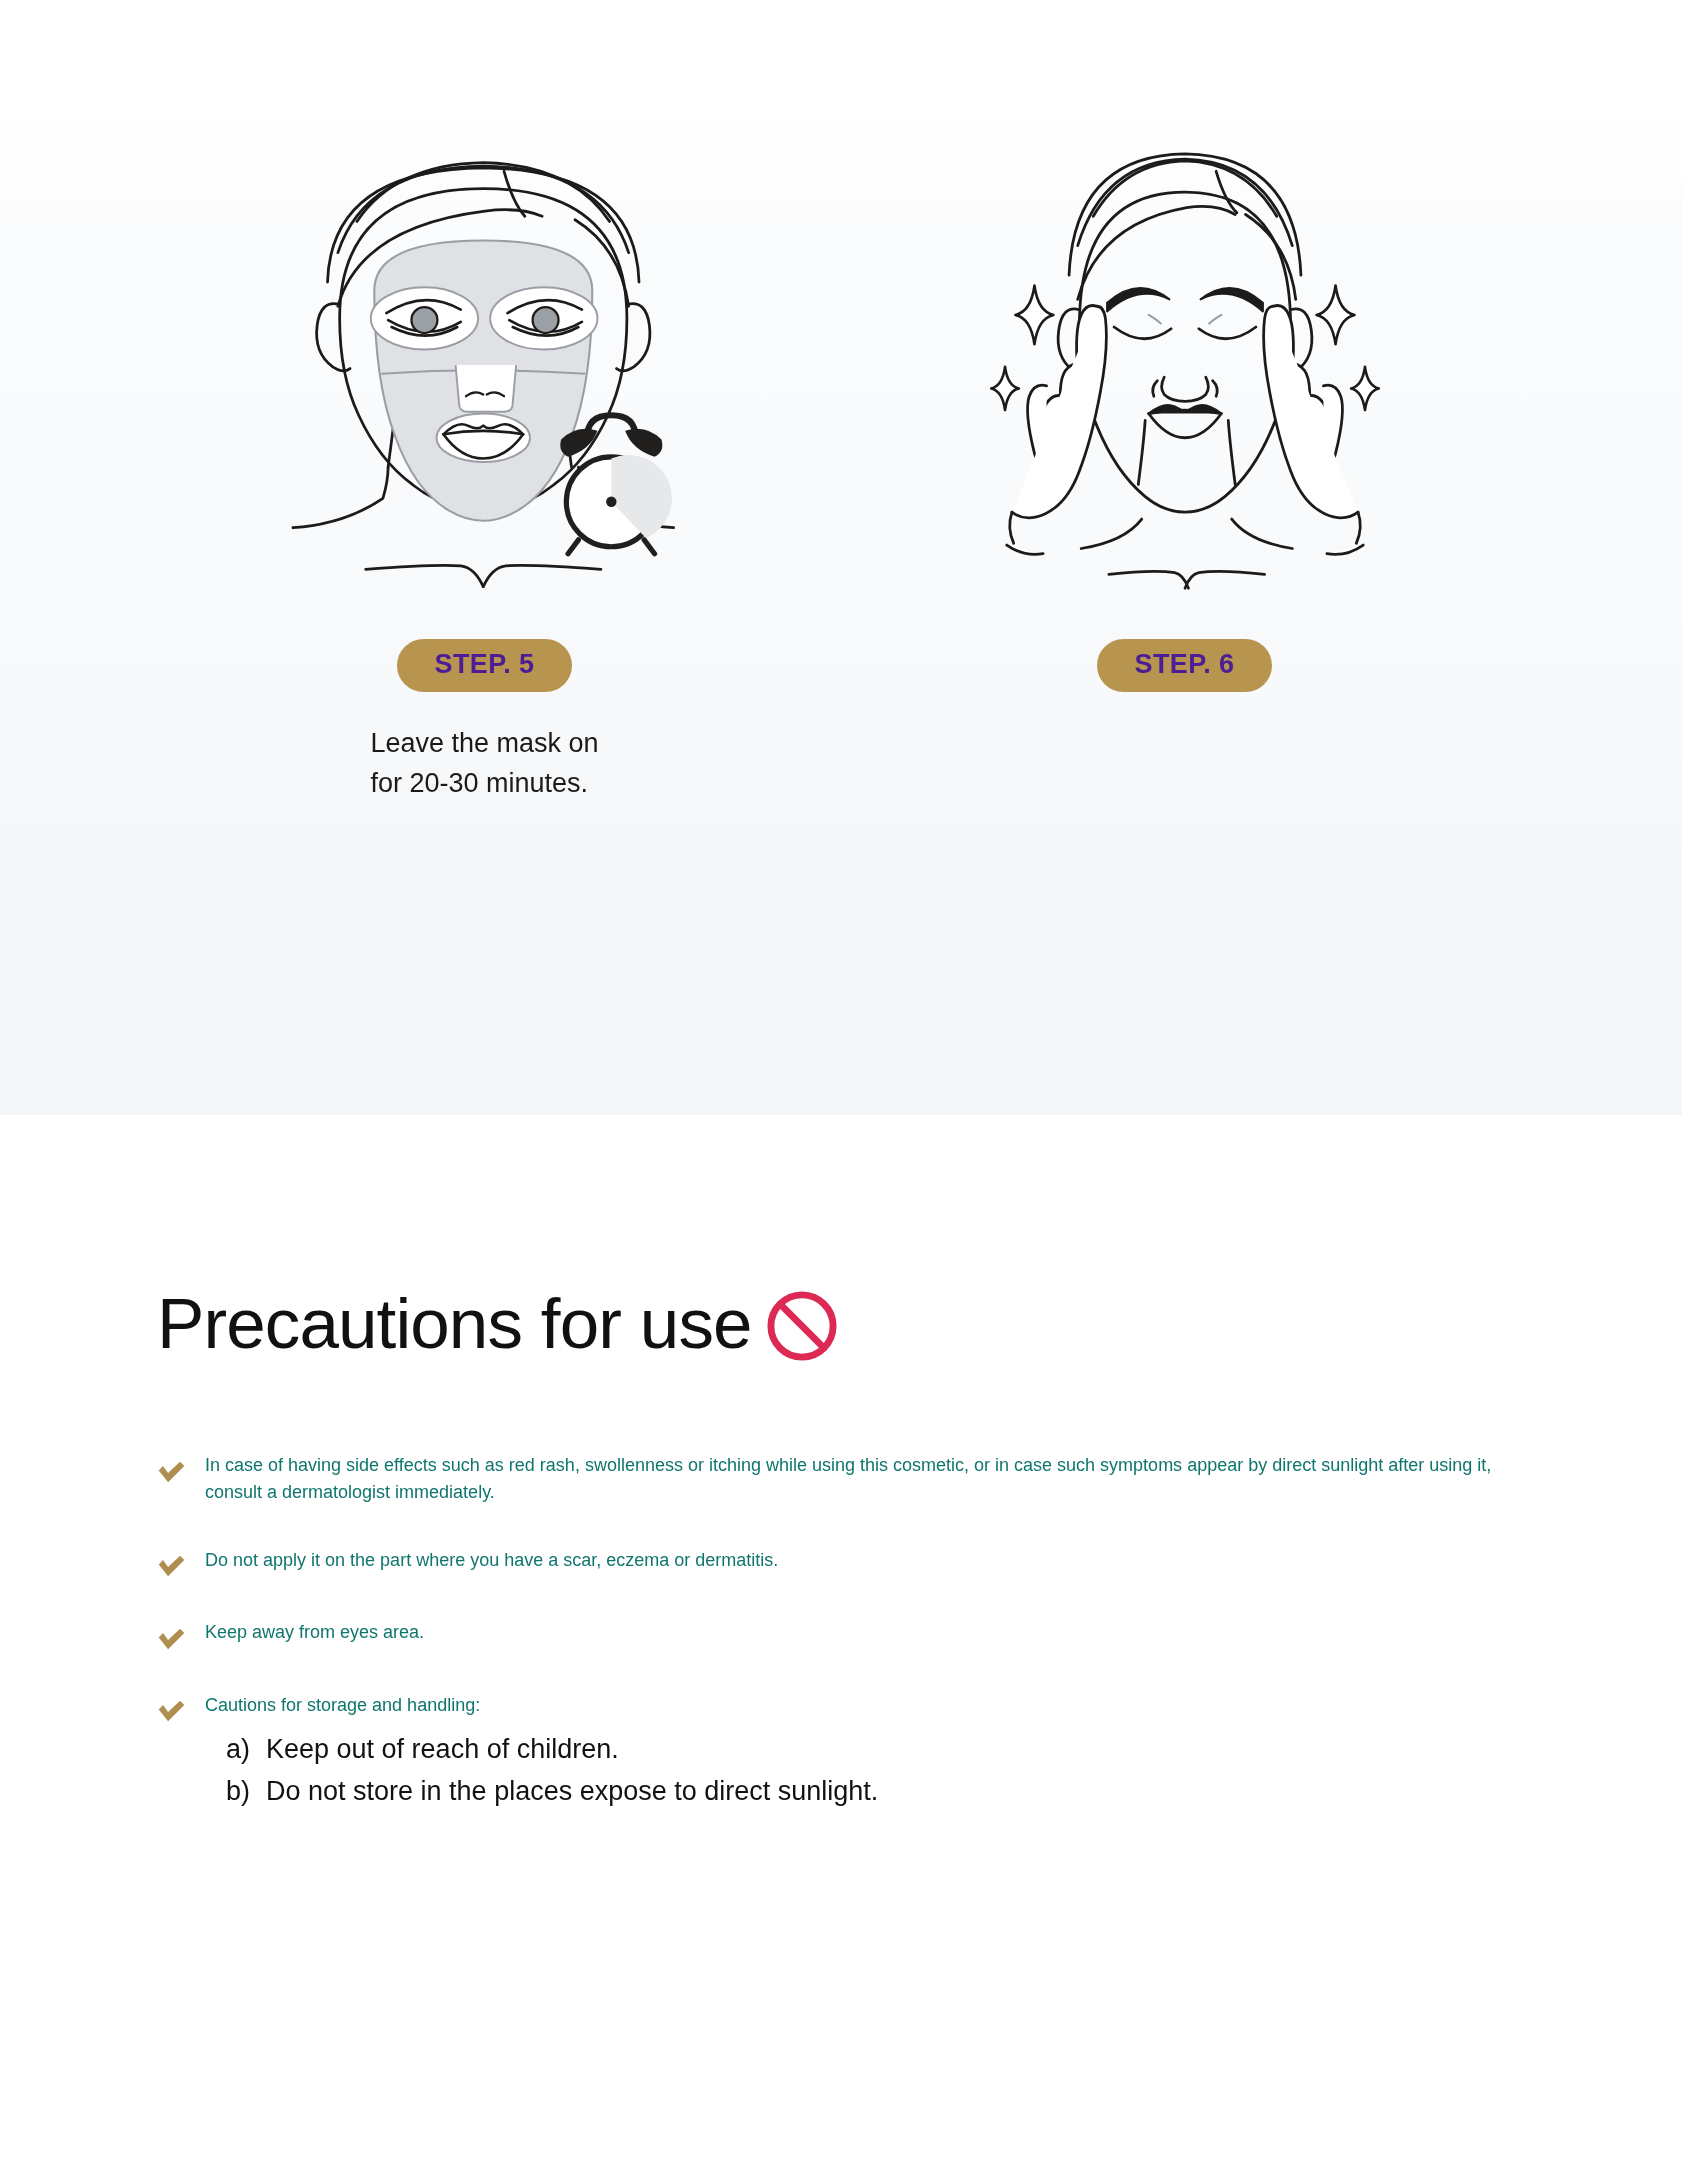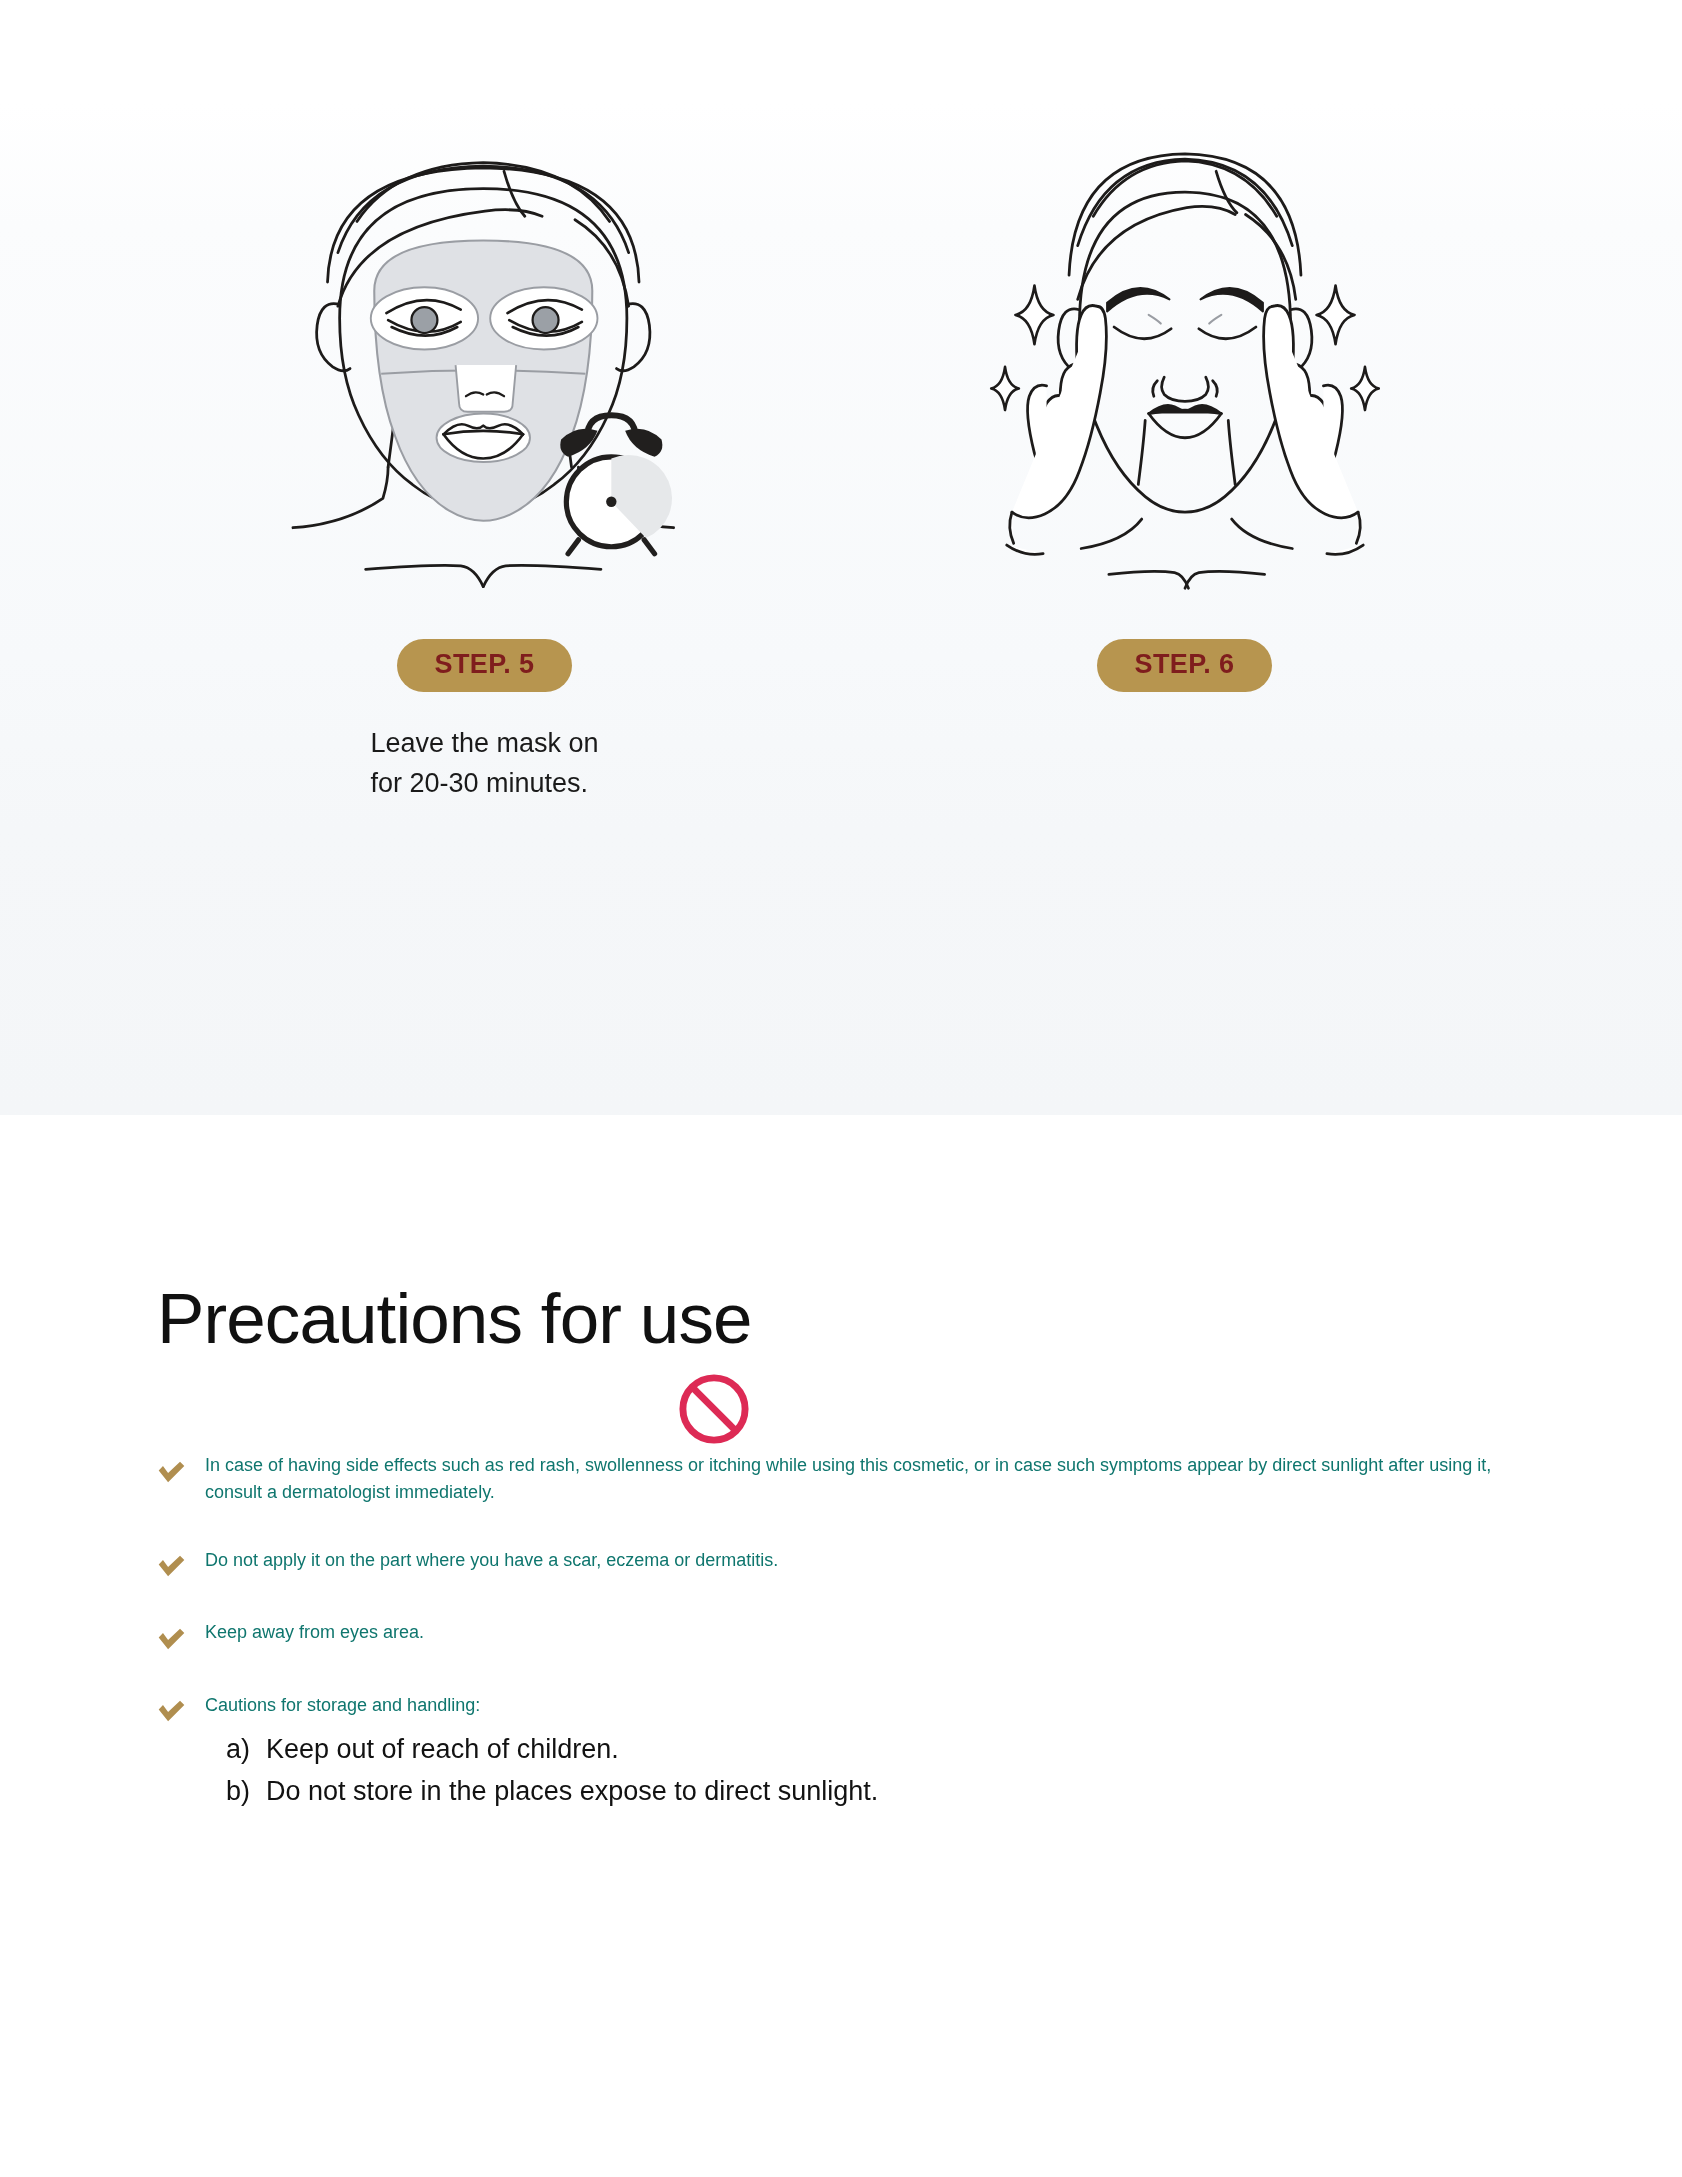--- a/index.html
+++ b/index.html
@@ -49,21 +49,21 @@
   .illus {
     height: 519px;
     display: flex;
     align-items: flex-end;
     justify-content: center;
   }
 
   .step-badge {
     margin-top: 15.6px;
     background: #b7954f;
-    color: #7f1d1d;
+    color: #4c1d95;
     border-radius: 35px;
     padding: 12px 38px 14px 38px;
     font-size: 27px;
     font-weight: bold;
     letter-spacing: 0.4px;
     line-height: 1;
     white-space: nowrap;
   }
 
   .step-caption {
@@ -82,23 +82,22 @@
     width: 1683px;
     height: 1062px;
     background: #ffffff;
   }
 
   #precautions-heading {
     position: absolute;
     left: 157px;
     top: 168px;
     display: flex;
-    align-items: flex-end;
+    align-items: center;
     gap: 12px;
-    flex-direction: column;
   }
   #precautions-title {
     font-size: 71px;
     font-weight: normal;
     letter-spacing: -0.9px;
     color: #111111;
     line-height: 1;
     font-family: "Liberation Sans", sans-serif;
   }
   #prohibition-icon { display: block; margin-top: 5.2px; }

